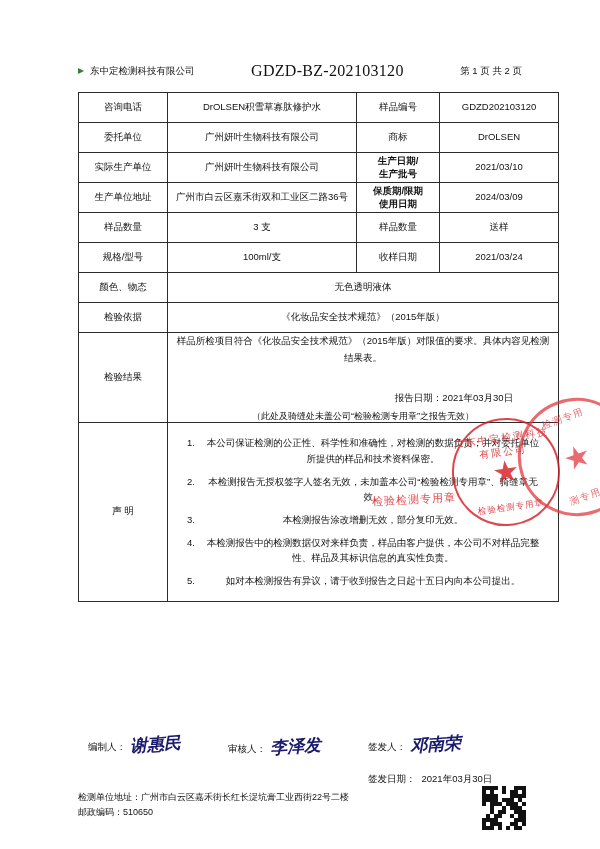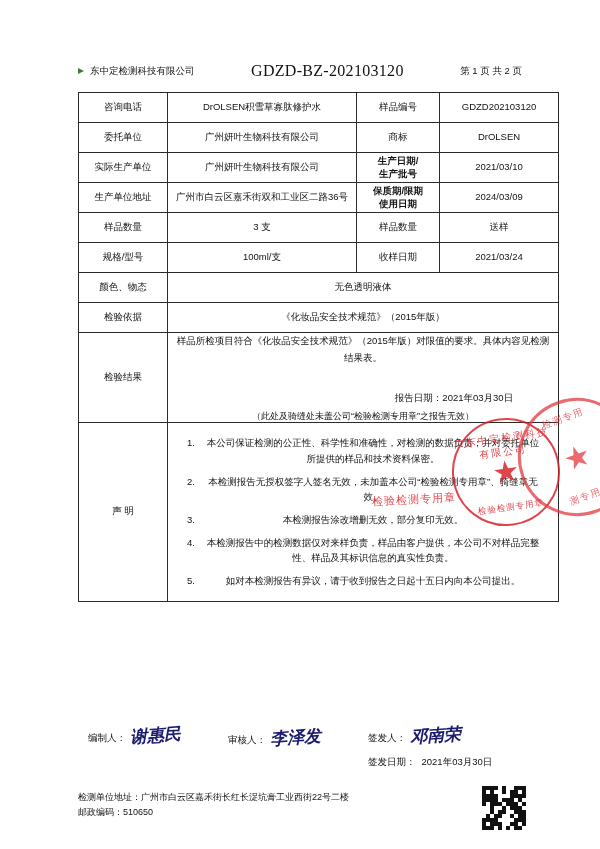--- a/index.html
+++ b/index.html
@@ -163,21 +163,21 @@
     width: 444px;
     height: 60px;
     font-size: 9.5px;
     color: #111;
   }
   .sig-item {
     position: absolute;
     display: flex;
     align-items: baseline;
   }
-  .sig-label { white-space: nowrap; }
+  .sig-label { white-space: nowrap; margin-top: 17px; }
   .hand {
     font-family: "Liberation Serif", serif;
     font-size: 17px;
     color: #1b1b6e;
     margin-left: 4px;
     font-style: italic;
     font-weight: bold;
     transform: rotate(-4deg);
     display: inline-block;
   }

